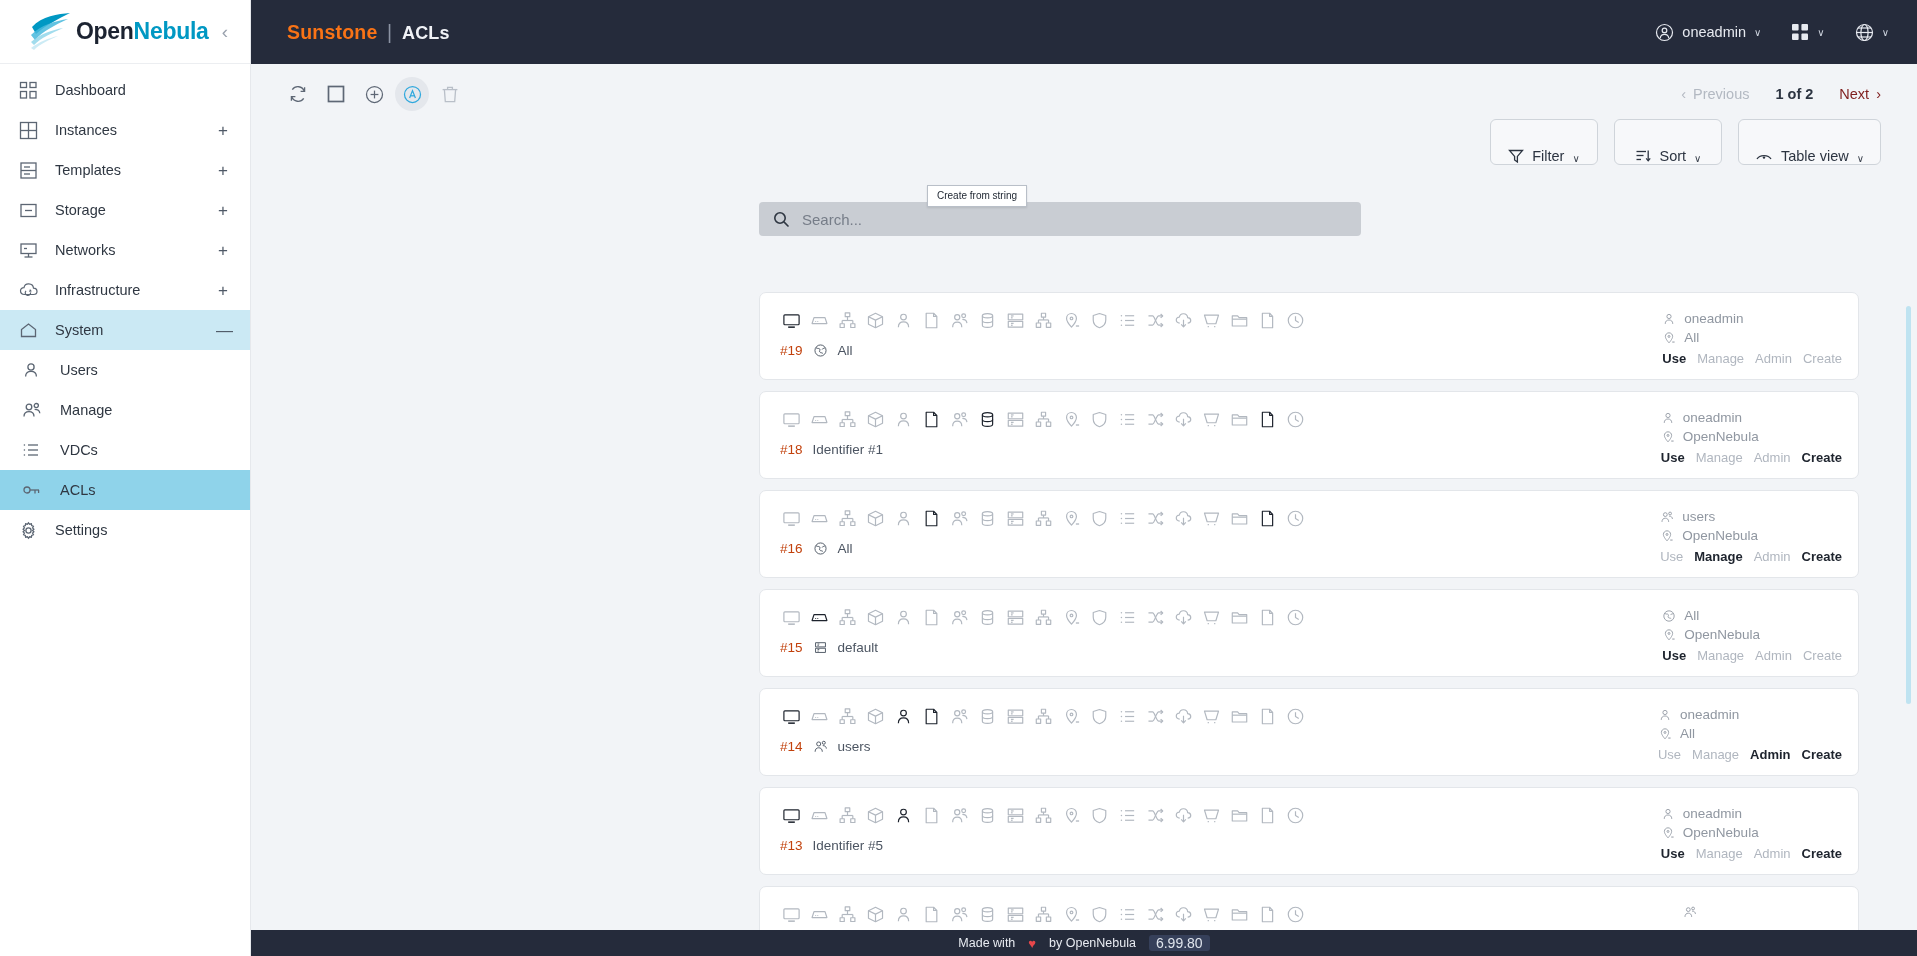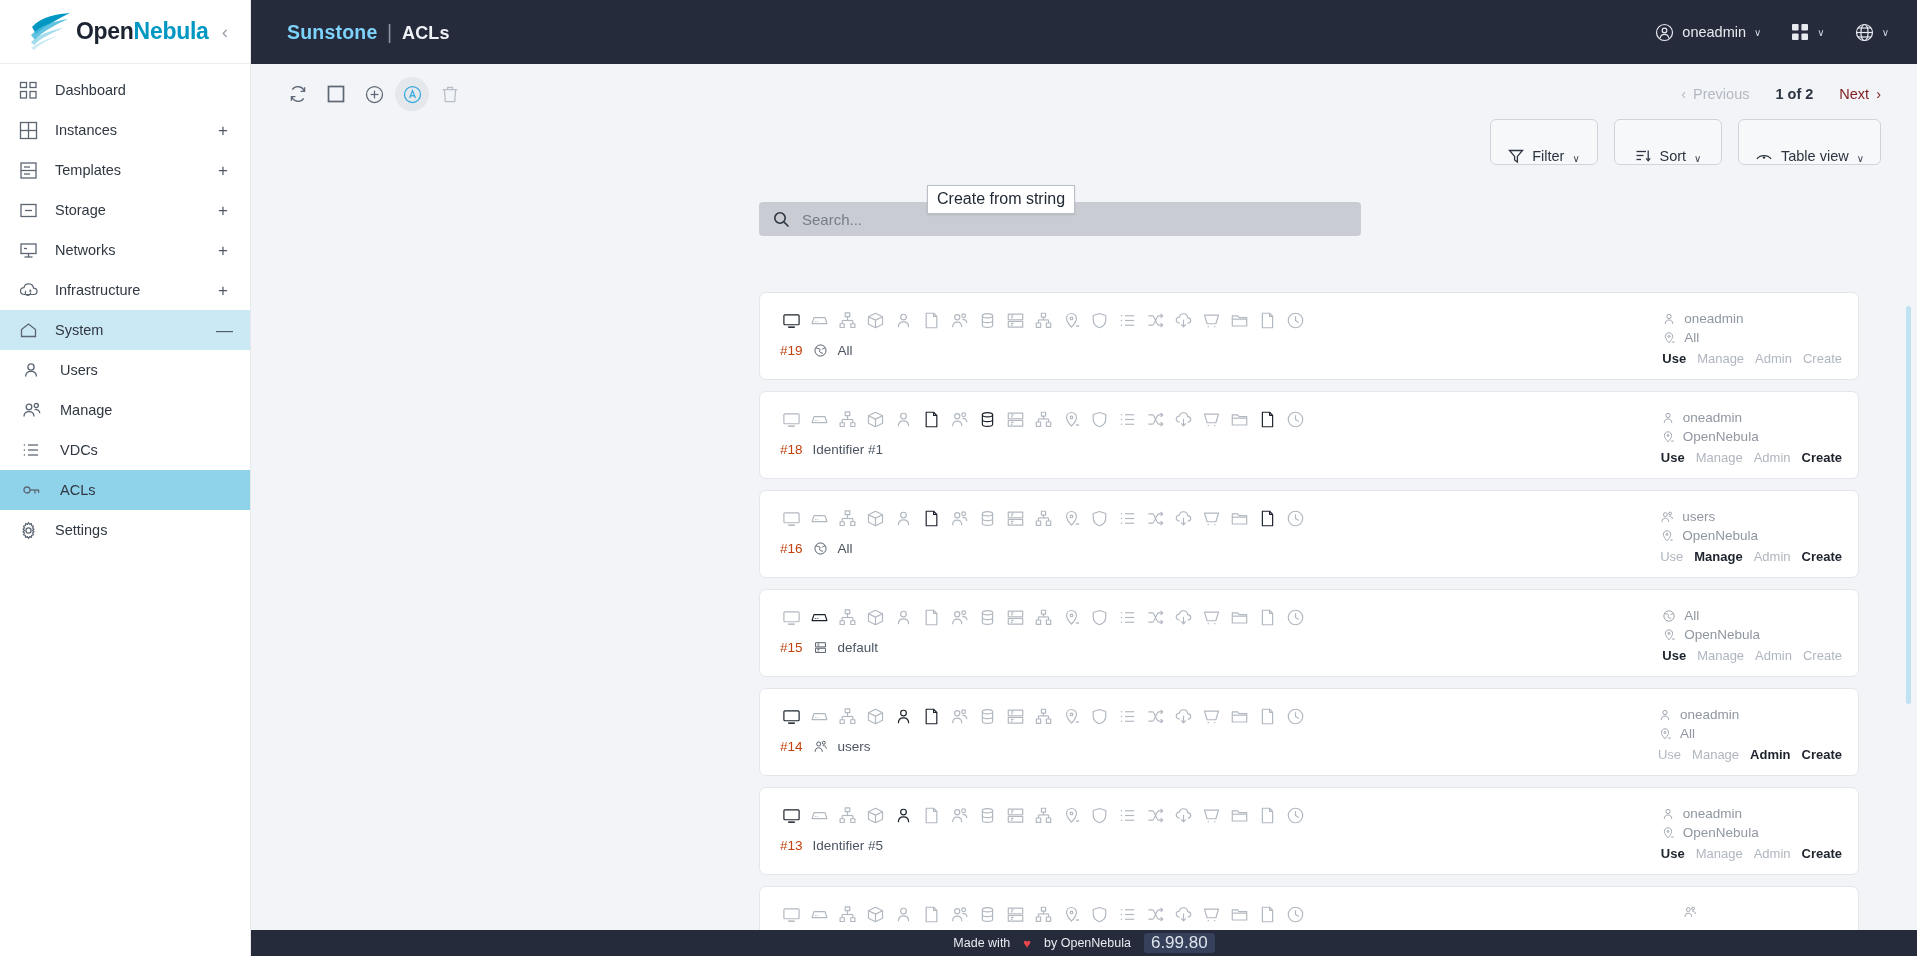--- a/index.html
+++ b/index.html
@@ -37,39 +37,39 @@
   .nav-item.active { background: #8fd3ea; }
   .nav-sub { padding-left: 22px; }
   .nav-sub .nav-ico { width: 38px; flex: 0 0 38px; }
   
   .right { flex: 1 1 auto; display: flex; flex-direction: column; min-width: 0; }
   .topbar {
     height: 64px; background: #252b3b; display: flex; align-items: center;
     padding: 0 28px 0 36px; flex: 0 0 64px; color: #fff;
   }
   .tb-title { font-size: 19.5px; font-weight: 600; letter-spacing: 0.2px; }
-  .tb-title .brand { color: #7dd3fc; }
+  .tb-title .brand { color: #f97316; }
   .tb-title .sep { color: #8b93a3; font-weight: 400; margin: 0 4px; }
   .tb-title .page { color: #f0f2f6; font-size: 18px; }
   .tb-right { margin-left: auto; display: flex; align-items: center; gap: 30px; }
   .tb-btn { display: flex; align-items: center; gap: 8px; cursor: pointer; color: #e7eaf0; font-size: 14.5px; }
   .caret { font-size: 10px; color: #cfd5df; }
   
   .content { flex: 1 1 auto; overflow: hidden; position: relative; background: #f2f4f7; padding: 0; }
   .toolrow { display: flex; align-items: center; height: 50px; padding: 10px 36px 0 24px; position: relative; }
   .tool-icons { display: flex; align-items: center; gap: 4px; margin-left: 6px; }
   .tool-btn {
     width: 34px; height: 34px; border-radius: 50%; display: flex; align-items: center;
     justify-content: center; cursor: pointer; color: #5e6775;
   }
   .tool-btn.sel { background: #e4e7ec; color: #2fa8dd; }
   .tool-btn.dim { color: #b9bfc8; }
   .tooltip {
     position: absolute; left: 676px; top: 121px; background: #fff; border: 1px solid #b9bfc8;
-    padding: 4px 9px 5px; font-size: 16px; color: #222a35; z-index: 60; white-space: nowrap;
+    padding: 4px 9px 5px; font-size: 10px; color: #222a35; z-index: 60; white-space: nowrap;
     box-shadow: 0 1px 2px rgba(0,0,0,.10);
   }
   .pager { margin-left: auto; display: flex; align-items: center; gap: 26px; font-size: 14.5px; }
   .pg-prev { color: #b3b9c2; display: flex; align-items: center; gap: 7px; cursor: pointer; }
   .pg-count { color: #2c3441; font-weight: 600; }
   .pg-next { color: #7f1d1d; display: flex; align-items: center; gap: 7px; cursor: pointer; font-weight: 500; }
   .filterrow { display: flex; align-items: center; padding: 8px 36px 0 508px; position: relative; height: 48px; }
   .searchbox {
     position: absolute; left: 508px; top: 138px; width: 602px; height: 34px; background: #c9cdd3;
     border-radius: 4px; display: flex; align-items: center; padding: 0 14px; gap: 12px; cursor: text;
@@ -115,21 +115,21 @@
   .cr-line .txt { color: #9097a1; }
   .perms { display: flex; gap: 11px; margin-top: 2px; }
   .perm { color: #b0b6bf; font-size: 13px; }
   .perm.on { color: #1d232d; font-weight: bold; }
   
   .footer {
     position: absolute; left: 251px; right: 0; bottom: 0; height: 26px; background: #252b3b;
     display: flex; align-items: center; justify-content: center; gap: 13px;
     font-size: 12.5px; color: #e8ebf1;
   }
-  .ver-badge { background: #36405a; color: #dfe4ec; border-radius: 3px; padding: 0 7px; font-size: 17px; }
+  .ver-badge { background: #36405a; color: #dfe4ec; border-radius: 3px; padding: 0 7px; font-size: 14px; }
   .heart { color: #e8474b; font-size: 13px; }
   svg { display: block; }
 </style>
 </head>
 <body>
 
 <div id="app">
 
   <aside class="sidebar">
     <div class="sb-logo">

